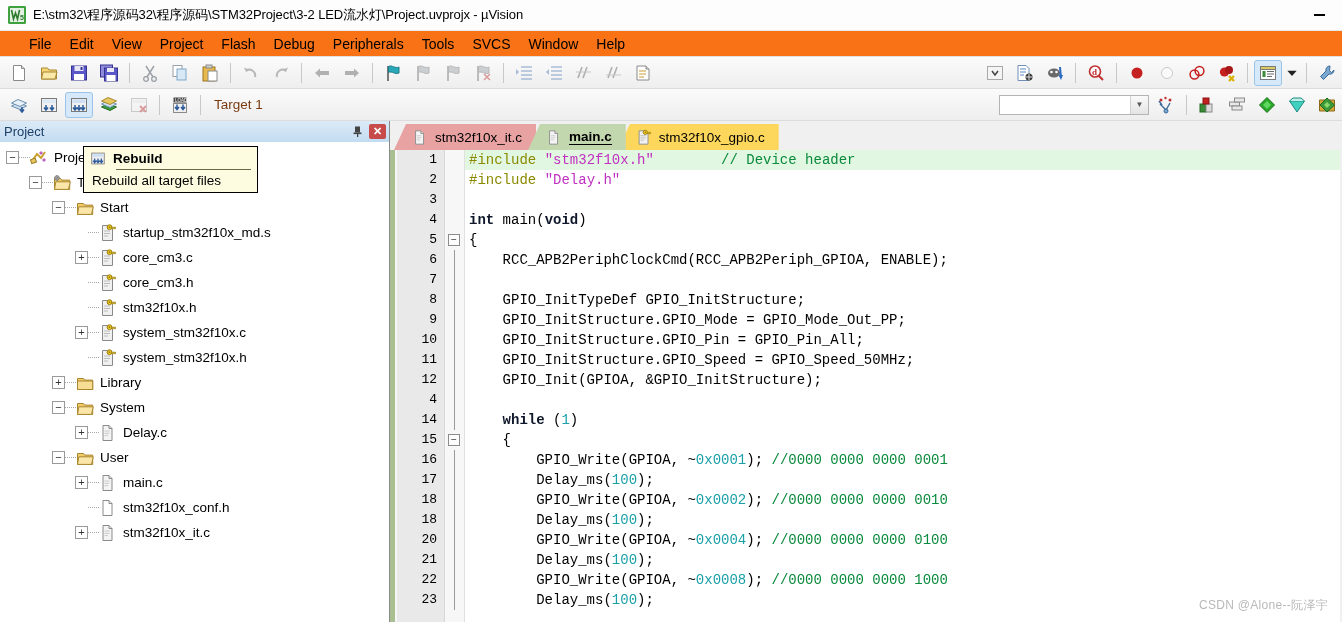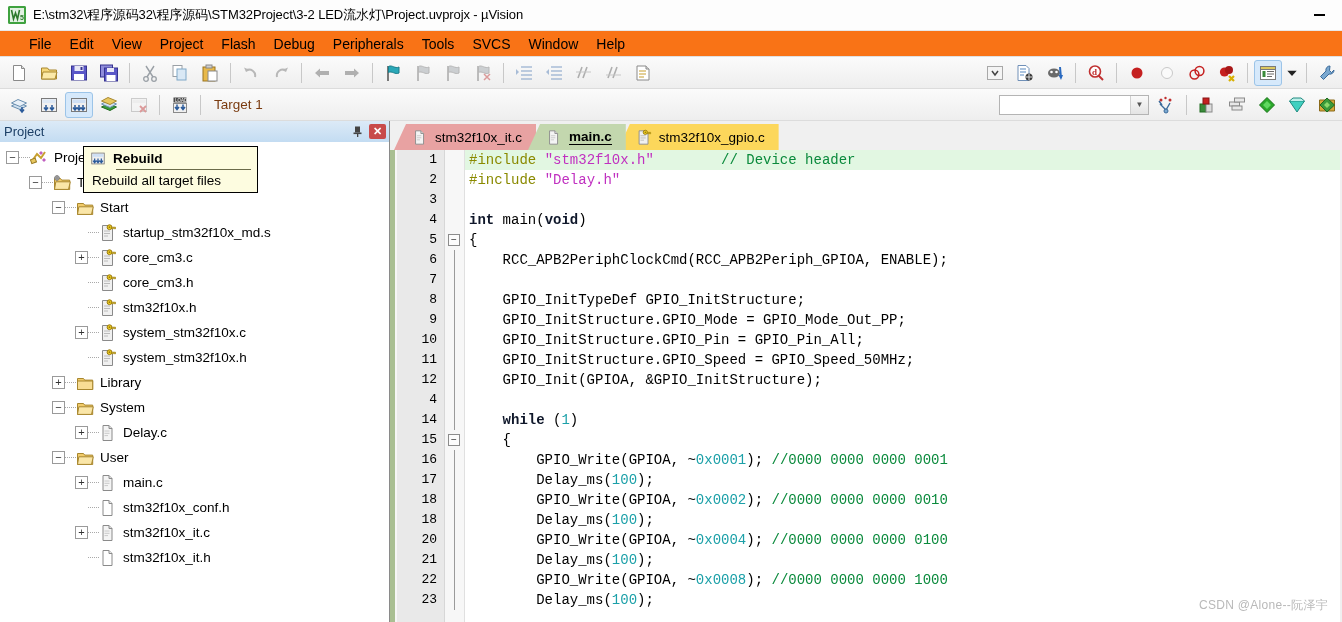--- a/index.html
+++ b/index.html
@@ -706,29 +706,20 @@
         </div>
         <div class="node" style="padding-left: 75px;">
           <span class="expander">+</span>
           <span class="dotline"></span>
           <span class="nodeicon"><svg viewBox="0 0 18 18" width="18" height="18">
               <path d="M4 1.5 h6 l3 3 v12 h-9z" fill="#f4f4f4" stroke="#8a8a8a"></path>
               <path d="M10 1.5 v3 h3" fill="#dcdcdc" stroke="#8a8a8a"></path>
               <path d="M5.5 7h5 M5.5 9.3h5 M5.5 11.6h3.5" stroke="#c4c4c4" stroke-width="0.9"></path>
             </svg></span>
           <span class="nodelabel">stm32f10x_it.c</span>
-        </div>
-        <div class="node" style="padding-left: 75px;">
-          <span class="expander none"></span>
-          <span class="dotline"></span>
-          <span class="nodeicon"><svg viewBox="0 0 18 18" width="18" height="18">
-              <path d="M4 1.5 h6 l3 3 v12 h-9z" fill="#ffffff" stroke="#8a8a8a"></path>
-              <path d="M10 1.5 v3 h3" fill="#eaeaea" stroke="#8a8a8a"></path>
-            </svg></span>
-          <span class="nodelabel">stm32f10x_it.h</span>
         </div>
       </div>
   </div>
 
   <div class="editor-side">
     <div class="tabbar" id="tabbar">
         <div class="tab pink">
           <span class="tabicon"><svg viewBox="0 0 18 18" width="16" height="17">
               <path d="M4 1.5 h6 l3 3 v12 h-9z" fill="#f4f4f4" stroke="#8a8a8a"></path>
               <path d="M10 1.5 v3 h3" fill="#dcdcdc" stroke="#8a8a8a"></path>

